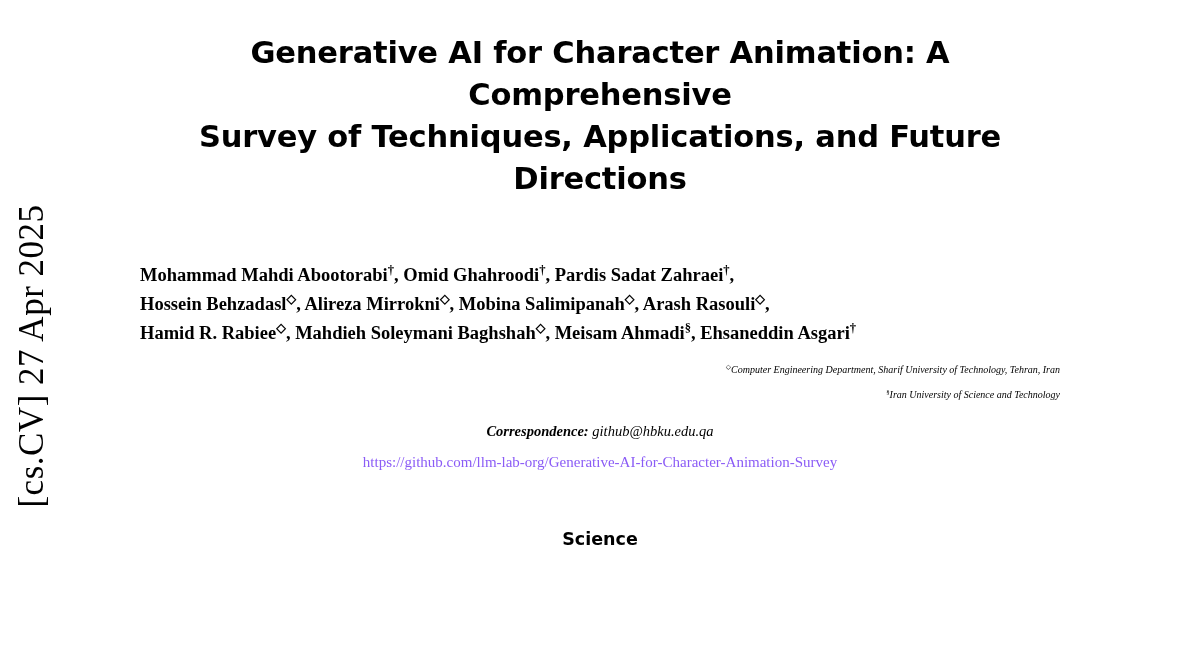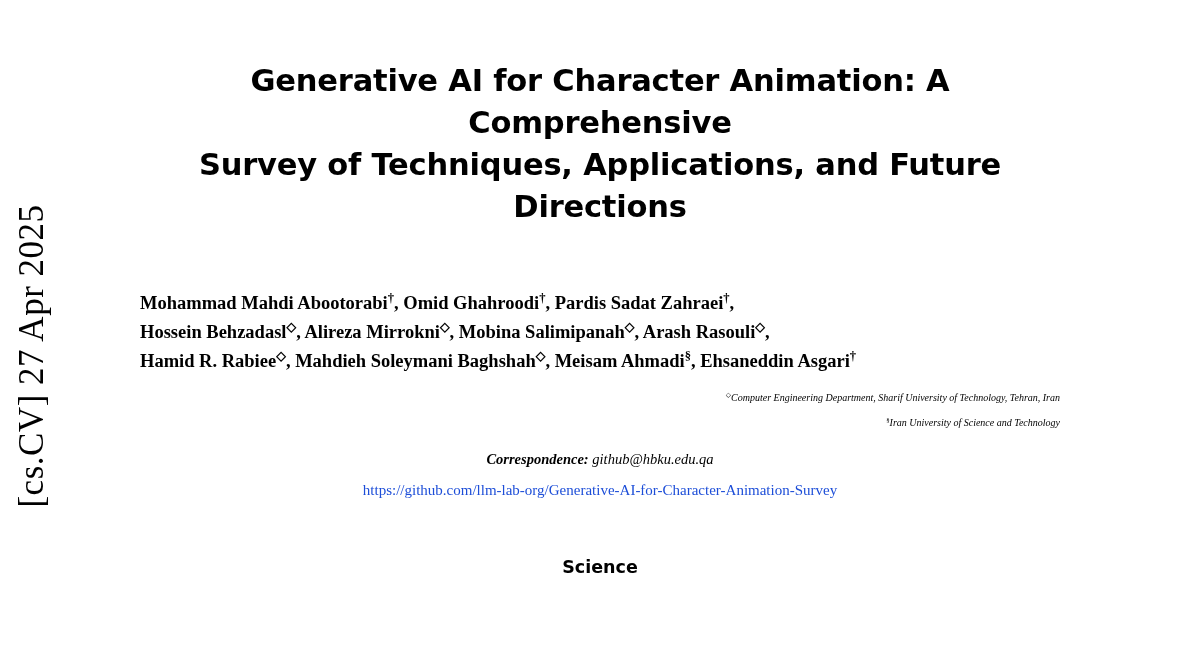--- a/index.html
+++ b/index.html
@@ -36,21 +36,21 @@
   
   #column {
     position: absolute;
     left: 140px;
     top: 0;
     width: 920px;
     height: 648px;
   }
 
   #title {
-    margin-top: 60px;
+    margin-top: 32px;
     font-family: "DejaVu Sans", sans-serif;
     font-weight: bold;
     font-size: 30.5px;
     line-height: 42px;
     letter-spacing: -0.2px;
     text-align: center;
     color: #000000;
   }
   #title .line2 { display: block; }
 
@@ -92,21 +92,21 @@
     text-align: center;
   }
   #correspondence .email { font-style: italic; }
 
   #repo-link {
     display: block;
     margin-top: 14px;
     text-align: center;
     font-family: "Liberation Serif", serif;
     font-size: 15px;
-    color: #1d4ed8;
+    color: #8b5cf6;
     text-decoration: none;
   }
 
   #abstract-heading {
     margin-top: 58px;
     text-align: center;
     font-family: "DejaVu Sans", sans-serif;
     font-weight: bold;
     font-size: 17.5px;
     color: #000000;

